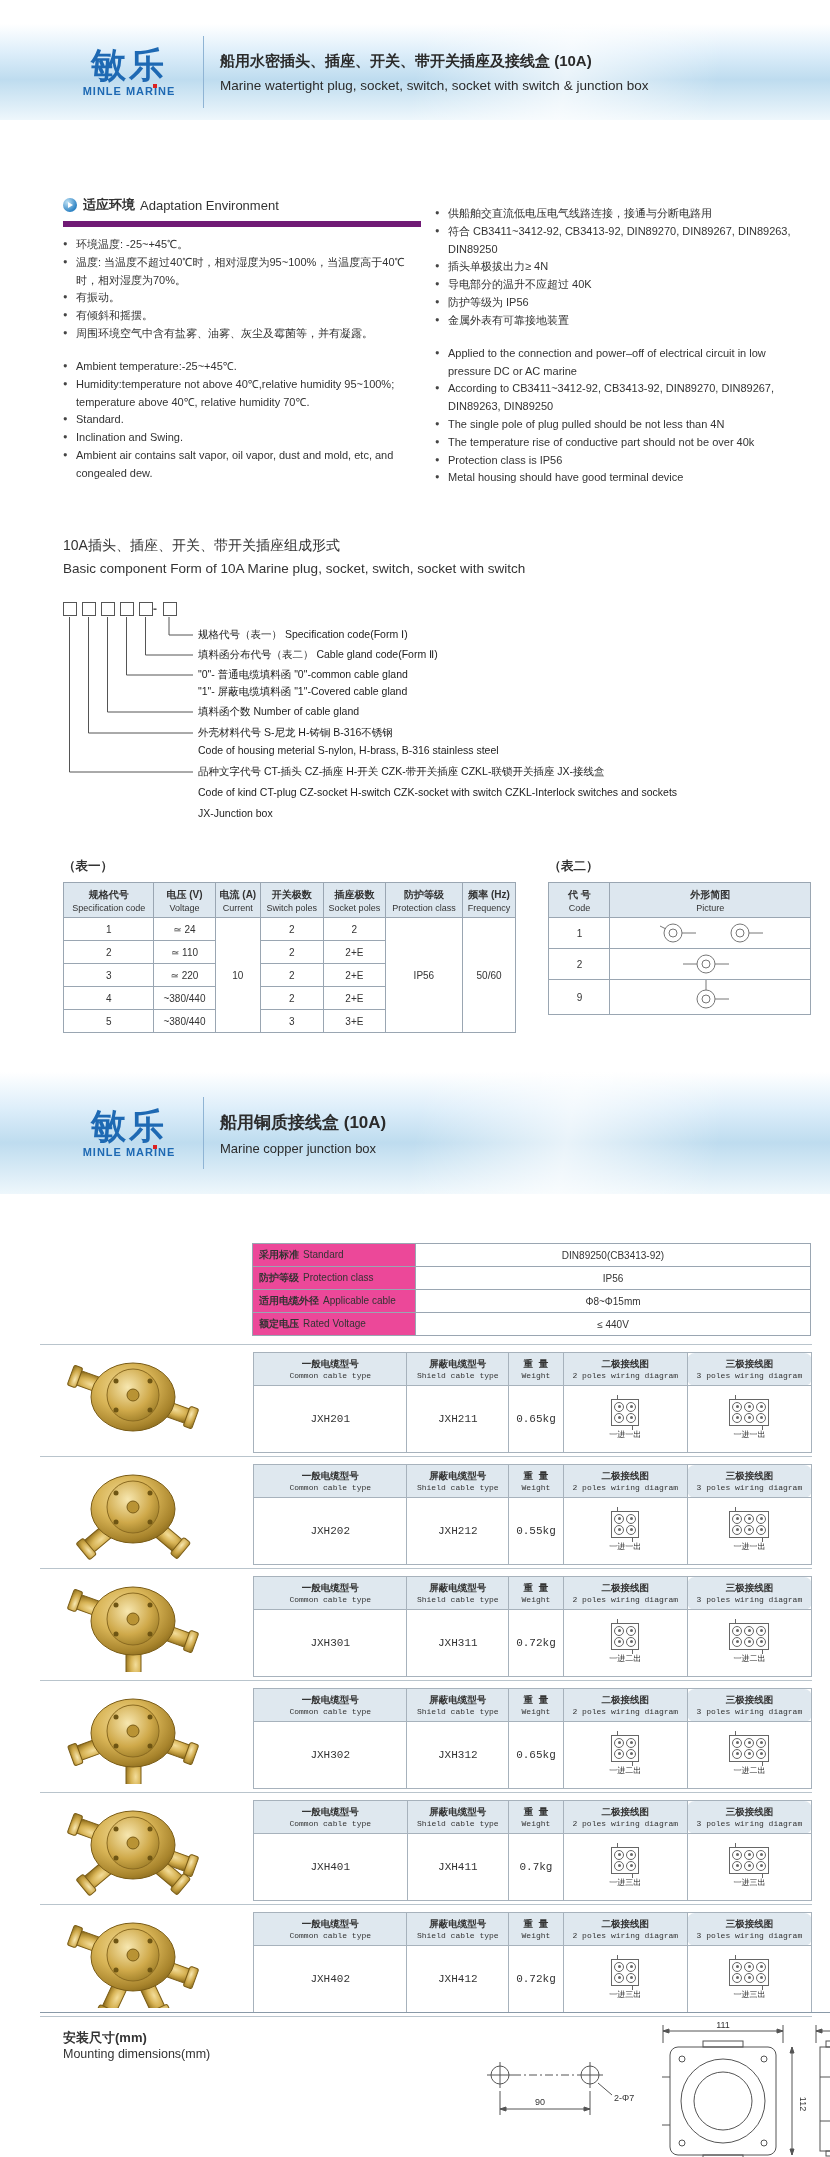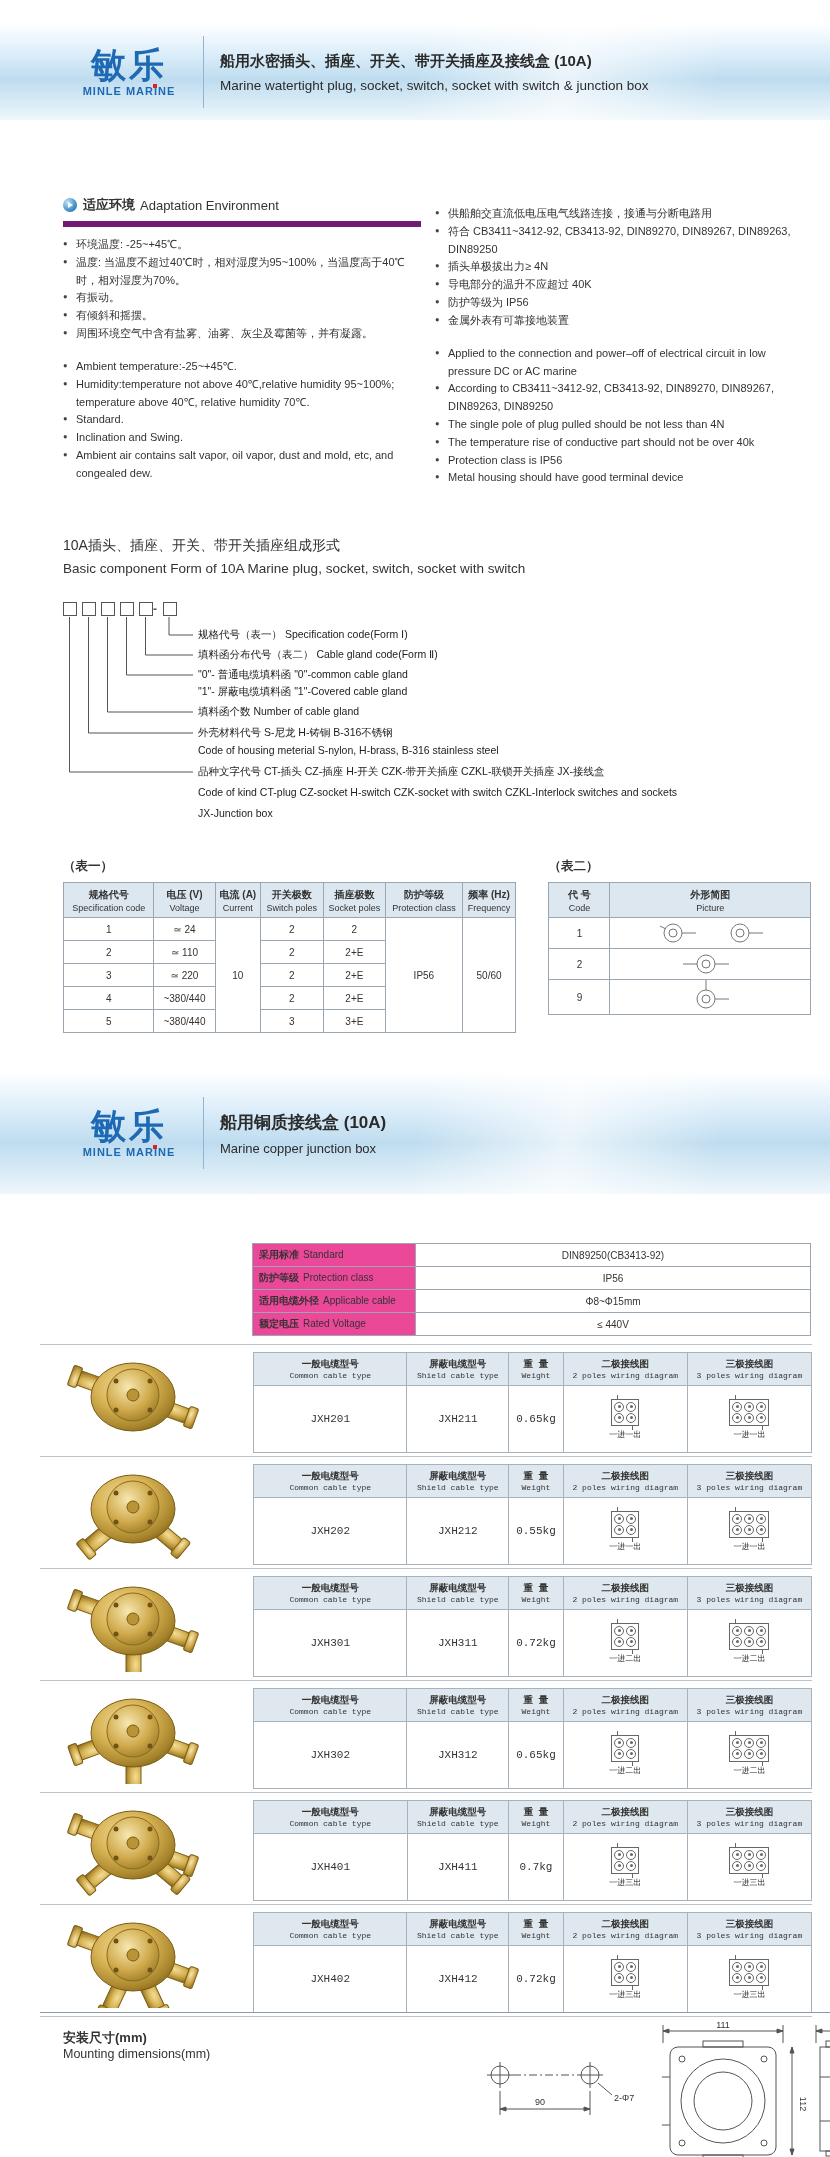--- a/index.html
+++ b/index.html
@@ -68,21 +68,21 @@
   .prow:last-child{border-bottom:1px solid #b9c4cc;}
   .photo{position:absolute;left:18px;top:8px;}
   .minitable{position:absolute;left:213px;top:7px;font-family:Liberation Mono, monospace;}
   .minitable table{border-collapse:collapse;}
   .minitable th,.minitable td{border:1px solid #a7b2bc;text-align:center;}
   .minitable th{background:#dfe8ef;height:30px;font-weight:bold;}
   .minitable .thcn{display:block;font-size:9.5px;}
   .minitable .then{display:block;font-size:8px;font-weight:normal;}
   .minitable td{height:64px;font-size:11px;background:#fff;}
   .cw-common{width:153px;} .cw-shield{width:100px;} .cw-weight{width:52px;}
-  .cw-p2{width:123px;} .cw-p3{width:123px;}
+  .cw-p2{width:123px;} .cw-p3{width:123px;border-radius:8px;}
   .wd{position:relative;border:1px solid #666;margin:0 auto;display:grid;gap:1px 2px;
       padding:2px;width:max-content;}
   .wd.w2{grid-template-columns:repeat(2,10px);}
   .wd.w3{grid-template-columns:repeat(3,10px);}
   .wd::before{content:"";position:absolute;top:-5px;left:5px;width:1px;height:5px;background:#666;}
   .wd::after{content:"";position:absolute;bottom:-5px;right:5px;width:1px;height:5px;background:#666;}
   .wd .c{width:8px;height:8px;border:1px solid #666;border-radius:50%;position:relative;}
   .wd .c::after{content:"";position:absolute;left:2.5px;top:2.5px;width:3px;height:3px;border-radius:50%;background:#666;}
   .flow{font-size:8px;margin-top:3px;color:#222;}
   

